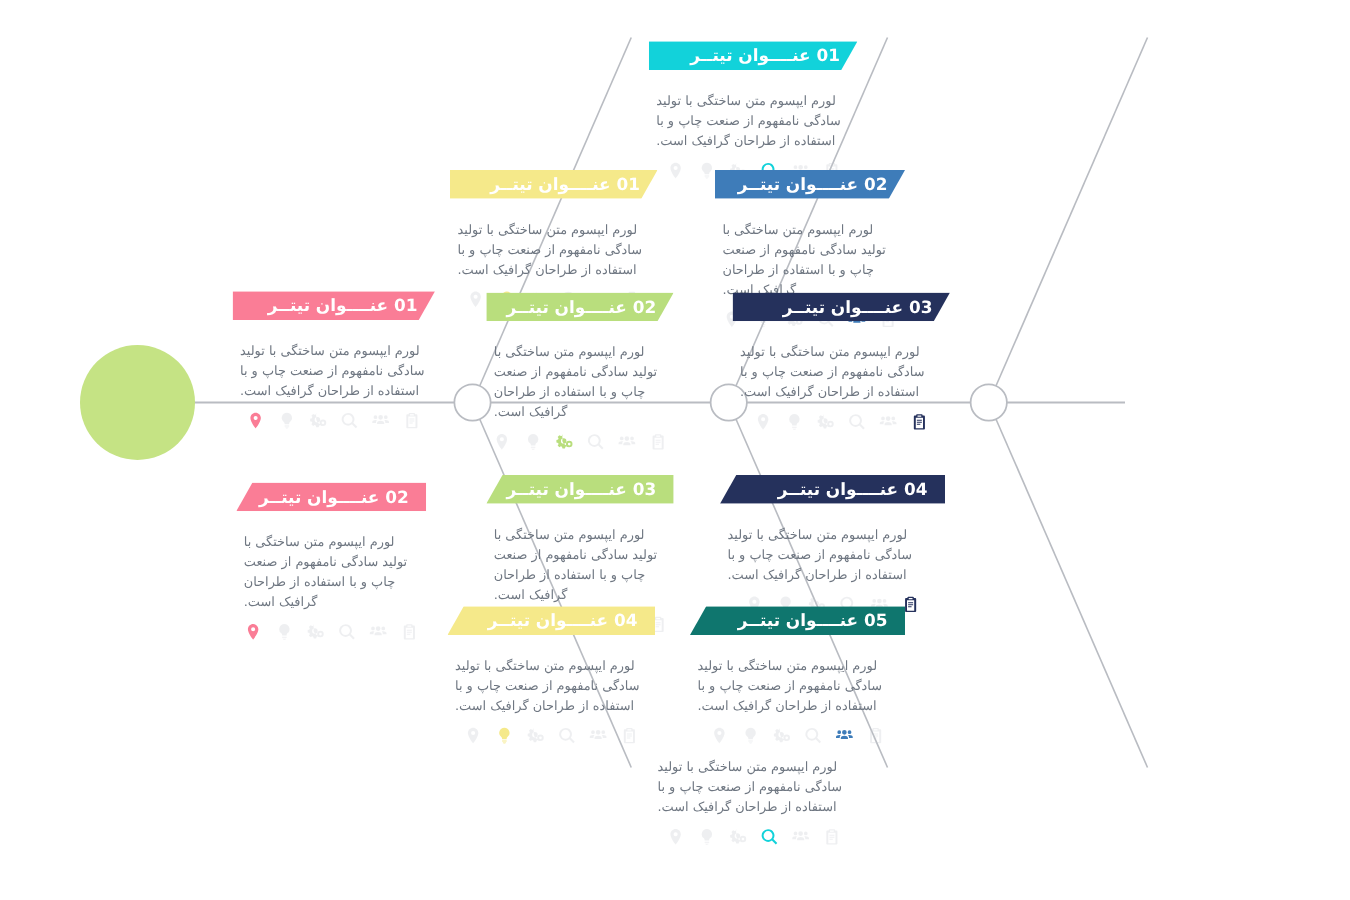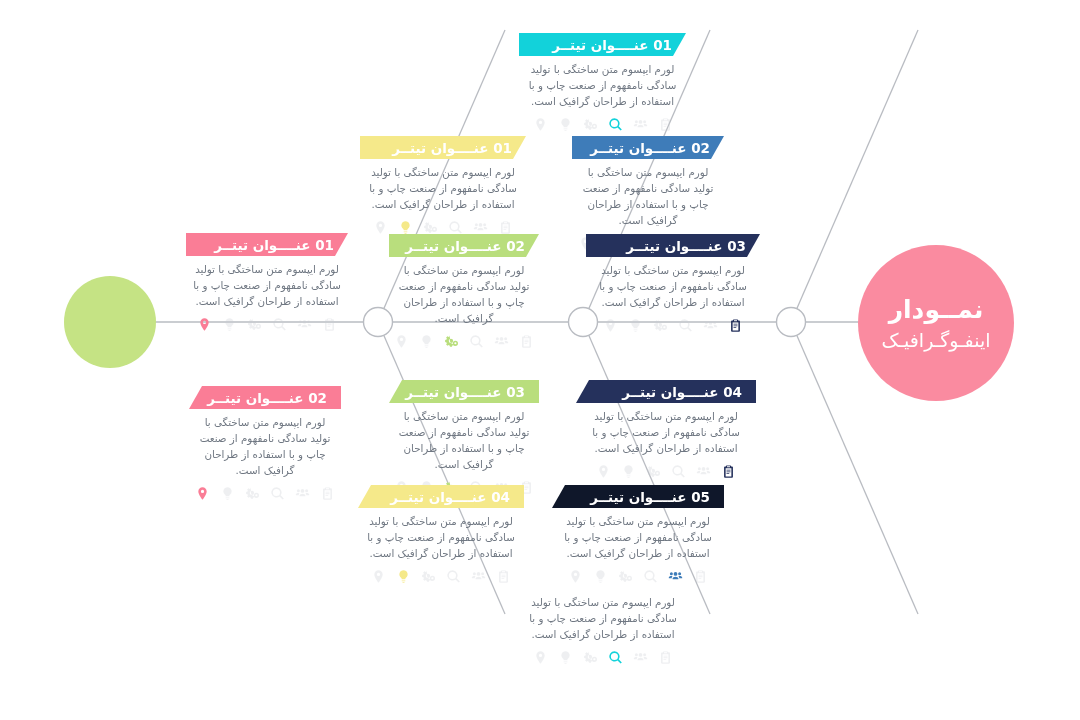--- a/index.html
+++ b/index.html
@@ -46,22 +46,22 @@
     color:#ffffff;
     font-size:13.5px;font-weight:bold;
     white-space:nowrap;
     justify-content:flex-start;
   }
   
   .skew-down .hdr{ clip-path:polygon(0 0, 100% 0, calc(100% - 13px) 100%, 0 100%); }
   .skew-up   .hdr{ clip-path:polygon(13px 0, 100% 0, 100% 100%, 0 100%); }
 
   .card .body{
-    padding:6px 6px 0 6px;
-    text-align:center;
+    padding:18px 6px 0 6px;
+    text-align:left;
     direction:rtl;
   }
   .card .body p{
     margin:0;
     font-size:10.3px;
     line-height:1.55;
     color:#6f7782;
     letter-spacing:0px;
   }
   .icons{
@@ -93,24 +93,20 @@
     <line x1="583" y1="322" x2="710" y2="614" stroke="#b9bcc2" stroke-width="1.3"></line>
     <line x1="791" y1="322" x2="918" y2="614" stroke="#b9bcc2" stroke-width="1.3"></line>
 
     <circle cx="378" cy="322" r="14.5" fill="#ffffff" stroke="#b9bcc2" stroke-width="1.4"></circle>
     <circle cx="583" cy="322" r="14.5" fill="#ffffff" stroke="#b9bcc2" stroke-width="1.4"></circle>
     <circle cx="791" cy="322" r="14.5" fill="#ffffff" stroke="#b9bcc2" stroke-width="1.4"></circle>
   </svg>
 
   <div class="circle-left"></div>
 
-  <div class="circle-main">
-    <div class="t1">نمــودار</div>
-    <div class="t2">اینفـوگـرافیـک</div>
-  </div>
 
   <div id="cards-layer">
       <div class="card skew-down" style="left: 519px; top: 33px; width: 167px;">
         <div class="hdr" style="background: rgb(18, 210, 218);">
           <span>01 عنــــوان تیتــر</span>
         </div>
         <div class="body">
           <p>لورم ایپسوم متن ساختگی با تولید سادگی نامفهوم از صنعت چاپ و با استفاده از طراحان گرافیک است.</p>
           <div class="icons ctr">
             <span class="ic" style="color: rgb(201, 204, 210);">
@@ -520,21 +516,21 @@
             <span class="ic" style="color: rgb(201, 204, 210);">
               <svg viewBox="0 0 24 24">
                 <path d="M9 2.2a1.1 1.1 0 0 0-1.1 1.1v.5H6.3c-.8 0-1.4.6-1.4 1.4v15.2c0 .8.6 1.4 1.4 1.4h11.4c.8 0 1.4-.6 1.4-1.4V5.2c0-.8-.6-1.4-1.4-1.4h-1.6v-.5A1.1 1.1 0 0 0 15 2.2zm.6 1.5h4.8v1.6H9.6zM7.4 6.8h9.2v13.2H7.4z" fill="currentColor"></path>
                 <path d="M8.8 9.2h6.4v1.2H8.8zm0 2.6h6.4V13H8.8zm0 2.6h4.4v1.2H8.8z" fill="currentColor"></path>
               </svg>
             </span>
           </div>
         </div>
       </div>
       <div class="card skew-up" style="left: 552px; top: 485px; width: 172px;">
-        <div class="hdr" style="background: #0f172a;">
+        <div class="hdr" style="background: #0f766e;">
           <span>05 عنــــوان تیتــر</span>
         </div>
         <div class="body">
           <p>لورم ایپسوم متن ساختگی با تولید سادگی نامفهوم از صنعت چاپ و با استفاده از طراحان گرافیک است.</p>
           <div class="icons ctr">
             <span class="ic" style="color: rgb(201, 204, 210);">
               <svg viewBox="0 0 24 24">
                 <path d="M12 2C8.3 2 5.3 5 5.3 8.7c0 5 6.7 13.3 6.7 13.3s6.7-8.3 6.7-13.3C18.7 5 15.7 2 12 2zm0 9.2a2.6 2.6 0 1 1 0-5.2 2.6 2.6 0 0 1 0 5.2z" fill="currentColor"></path>
               </svg>
             </span>

